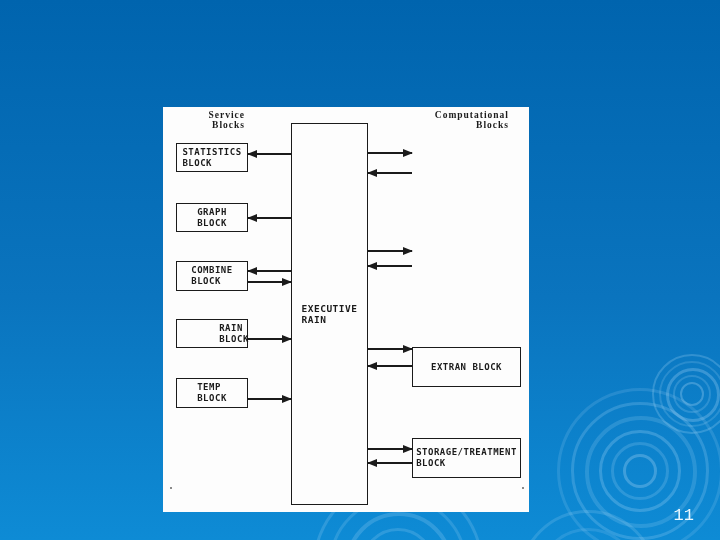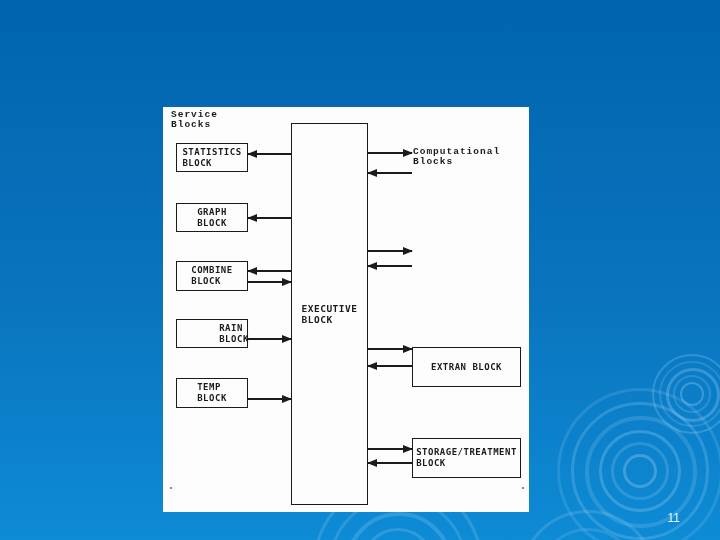--- a/index.html
+++ b/index.html
@@ -2,40 +2,40 @@
 <html><head>
 <meta charset="utf-8">
 <style>
   html,body{margin:0;padding:0;}
   body{width:720px;height:540px;overflow:hidden;font-family:"Liberation Sans",sans-serif;}
   .slide{position:relative;width:720px;height:540px;background:linear-gradient(180deg,#0064AE 0%,#0A74BE 55%,#0E8BD5 100%);overflow:hidden;}
   .decor{position:absolute;inset:0;pointer-events:none;}
   .ring{position:absolute;border-radius:50%;}
   .title{position:absolute;top:36px;left:0;width:720px;margin:0;text-align:center;font-size:45px;font-weight:400;letter-spacing:0.5px;color:#CCF2FF;}
   .panel{position:absolute;left:163px;top:107px;width:366px;height:405px;background:#FDFDFD;}
-  .hdr{position:absolute;font-family:Liberation Mono, monospace;font-size:9.5px;font-weight:700;line-height:10px;letter-spacing:1px;color:#1b1b1b;text-align:left;white-space:pre-line;}
+  .hdr{position:absolute;font-family:Liberation Serif, serif;font-size:9.5px;font-weight:700;line-height:10px;letter-spacing:1px;color:#1b1b1b;text-align:right;white-space:pre-line;}
   .hdr-service{left:8px;top:3px;width:74px;}
-  .hdr-comp{left:250px;top:3px;width:96px;margin-top:37px;}
+  .hdr-comp{left:250px;top:3px;width:96px;}
   .blk{position:absolute;border:1.5px solid #1b1b1b;background:#FDFDFD;display:flex;align-items:center;justify-content:center;text-align:left;font-family:"DejaVu Sans Mono",monospace;font-size:9px;font-weight:700;line-height:11px;letter-spacing:0.5px;color:#1b1b1b;white-space:pre-line;box-sizing:border-box;}
   .pos-statistics{left:13px;top:36px;width:72px;height:29px;}
   .pos-graph{left:13px;top:96px;width:72px;height:29px;}
   .pos-combine{left:13px;top:154px;width:72px;height:30px;}
   .pos-rain{left:13px;top:212px;width:72px;height:29px;padding-left:44px;}
   .pos-temp{left:13px;top:271px;width:72px;height:30px;}
   .pos-executive{left:128px;top:16px;width:77px;height:382px;font-size:9.5px;}
   .pos-runoff{left:249px;top:36px;width:109px;height:41px;}
   .pos-transport{left:249px;top:133px;width:109px;height:40px;}
   .pos-extran{left:249px;top:240px;width:109px;height:40px;}
   .pos-storage{left:249px;top:331px;width:109px;height:40px;}
   .arrow{position:absolute;height:2px;background:#1b1b1b;}
   .arrow::after{content:'';position:absolute;top:50%;transform:translateY(-50%);width:0;height:0;border-top:4.5px solid transparent;border-bottom:4.5px solid transparent;}
   .head-right::after{right:-1px;border-left:10px solid #1b1b1b;}
   .head-left::after{left:-1px;border-right:10px solid #1b1b1b;}
   .dot{position:absolute;width:2px;height:2px;background:#8a8a8a;}
-  .page-number{position:absolute;right:40px;bottom:15px;font-size:12px;color:#EAF8FF;}
+  .page-number{position:absolute;right:26px;bottom:15px;font-size:17px;color:#EAF8FF;font-family:Liberation Mono, monospace;}
 </style>
 </head>
 <body>
 
 <div class="slide">
   <div class="decor" id="ripples">
       <div class="ring" style="left: 680px; top: 382px; width: 20px; height: 20px; border: 2px solid rgba(175, 220, 250, 0.3);"></div>
       <div class="ring" style="left: 673px; top: 375px; width: 34px; height: 34px; border: 2px solid rgba(175, 220, 250, 0.2);"></div>
       <div class="ring" style="left: 666px; top: 368px; width: 48px; height: 48px; border: 3px solid rgba(175, 220, 250, 0.28);"></div>
       <div class="ring" style="left: 659px; top: 361px; width: 62px; height: 62px; border: 2px solid rgba(175, 220, 250, 0.18);"></div>
@@ -66,21 +66,21 @@
     <div class="blk pos-graph">GRAPH
 BLOCK</div>
     <div class="blk pos-combine">COMBINE
 BLOCK</div>
     <div class="blk pos-rain">RAIN
 BLOCK</div>
     <div class="blk pos-temp">TEMP
 BLOCK</div>
 
     <div class="blk pos-executive">EXECUTIVE
-BLOCK</div>
+RAIN</div>
 
     <div class="blk pos-extran">EXTRAN BLOCK</div>
     <div class="blk pos-storage">STORAGE/TREATMENT
 BLOCK</div>
 
     <div class="dot" style="left:7px;top:380px;"></div>
     <div class="dot" style="left:359px;top:380px;"></div>
   <div class="arrow head-left" style="left: 85px; width: 43px; top: 46px;"></div>
       <div class="arrow head-right" style="left: 205px; width: 44px; top: 45px;"></div>
       <div class="arrow head-left" style="left: 205px; width: 44px; top: 65px;"></div>

